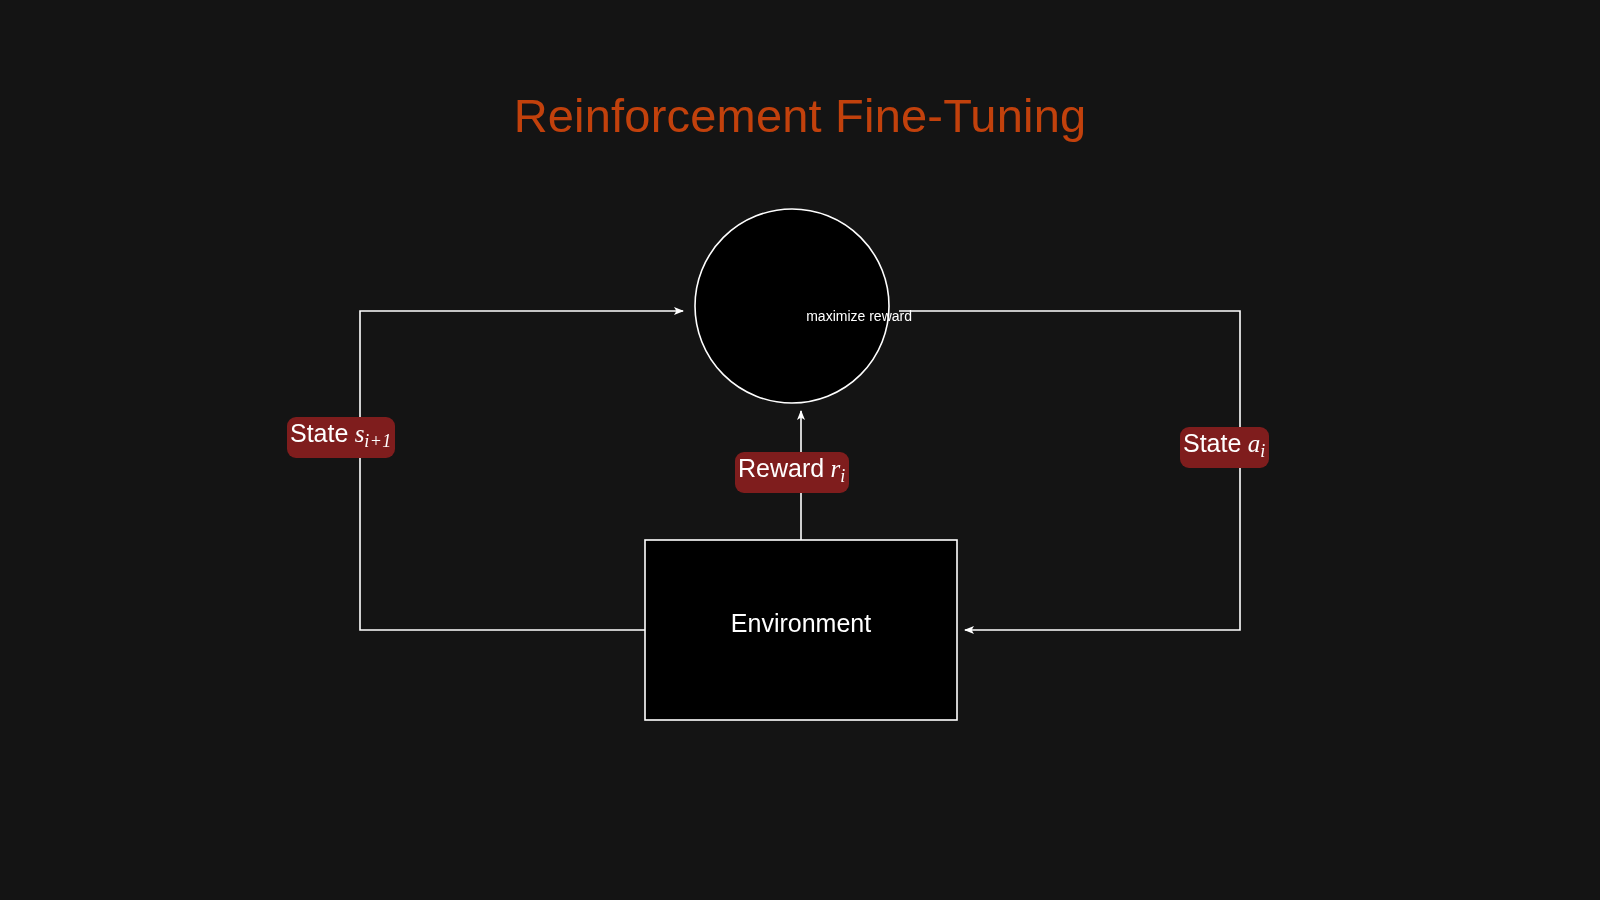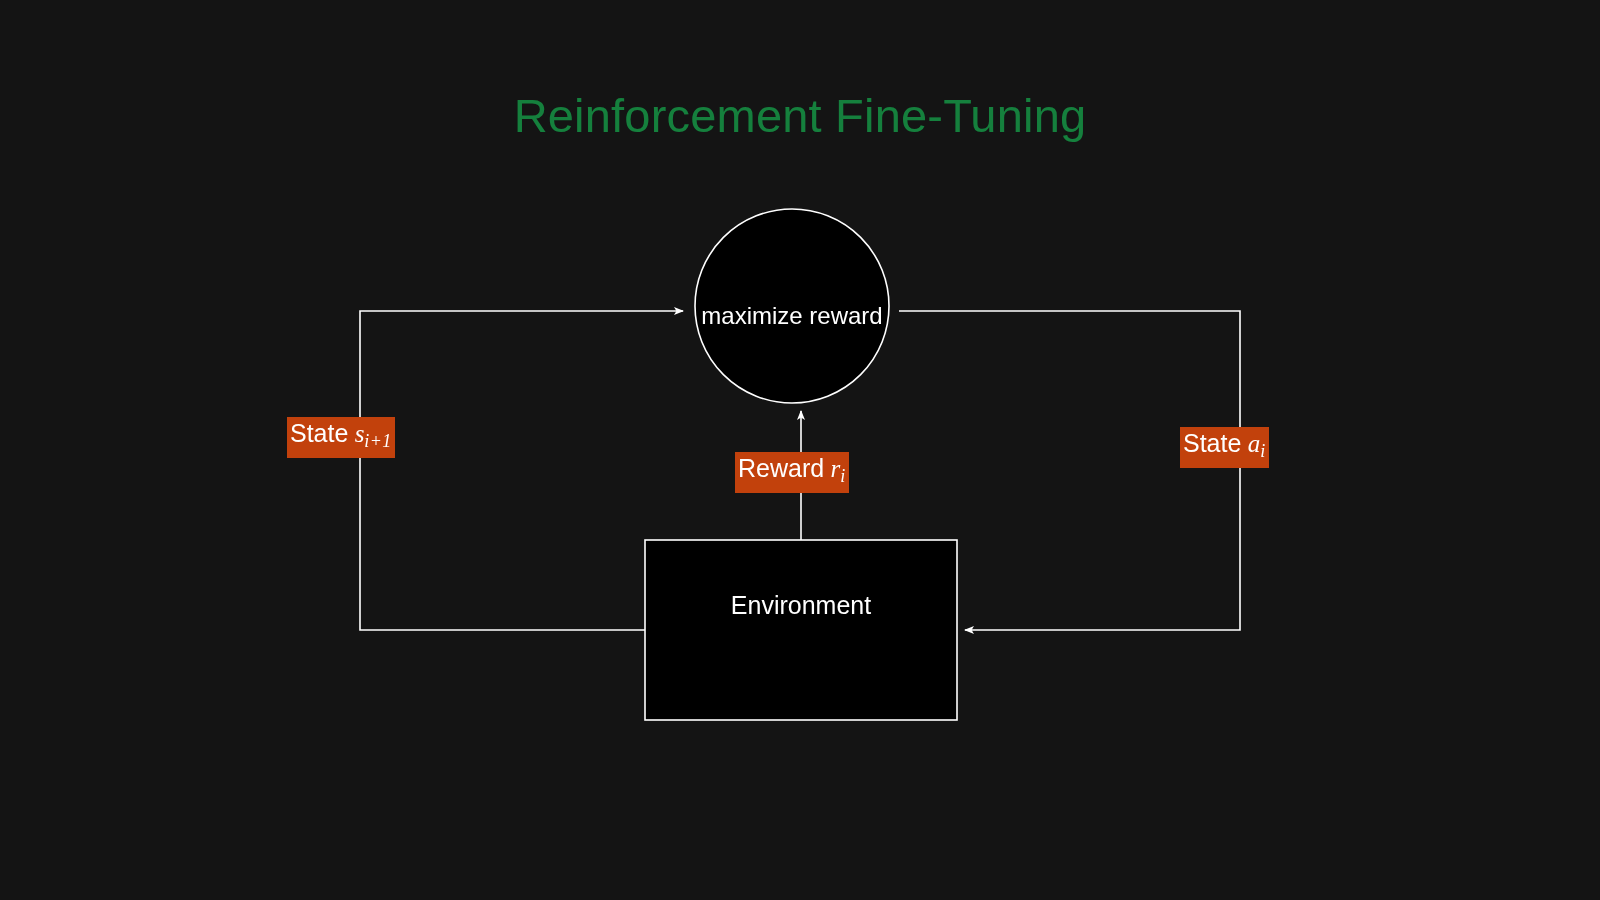--- a/index.html
+++ b/index.html
@@ -25,21 +25,21 @@
     top: 0;
     width: 1600px;
     height: 900px;
   }
   .title {
     position: absolute;
     left: 0;
     top: 88px;
     width: 1600px;
     text-align: center;
-    color: #15803d;
+    color: #c2410c;
     font-size: 47px;
     font-weight: 400;
     letter-spacing: 0.2px;
     font-family: "Liberation Sans", sans-serif;
     white-space: nowrap;
   }
   .node-label {
     position: absolute;
     color: #ffffff;
     font-family: "Liberation Sans", sans-serif;
@@ -50,40 +50,42 @@
     left: 687px;
     top: 272px;
     width: 210px;
     font-size: 25px;
     line-height: 30px;
   }
   .circle-sub {
     left: 672px;
     top: 303px;
     width: 240px;
-    font-size: 24px;
+    font-size: 14px;
     line-height: 26px;
+    text-align: right;
   }
   .box-title {
     left: 645px;
-    top: 590px;
+    top: 608px;
     width: 312px;
     font-size: 25px;
     line-height: 30px;
   }
   .edge-label {
     position: absolute;
-    background: #c2410c;
+    background: #7f1d1d;
     color: #ffffff;
     font-family: "Liberation Sans", sans-serif;
     font-size: 25px;
     line-height: 33px;
     white-space: nowrap;
     padding: 0 3px;
     display: inline-block;
+    border-radius: 9px;
   }
   .math {
     font-family: "Liberation Serif", serif;
     font-style: italic;
     font-size: 25px;
   }
   .math sub {
     font-family: "Liberation Serif", serif;
     font-style: italic;
     font-size: 0.72em;

